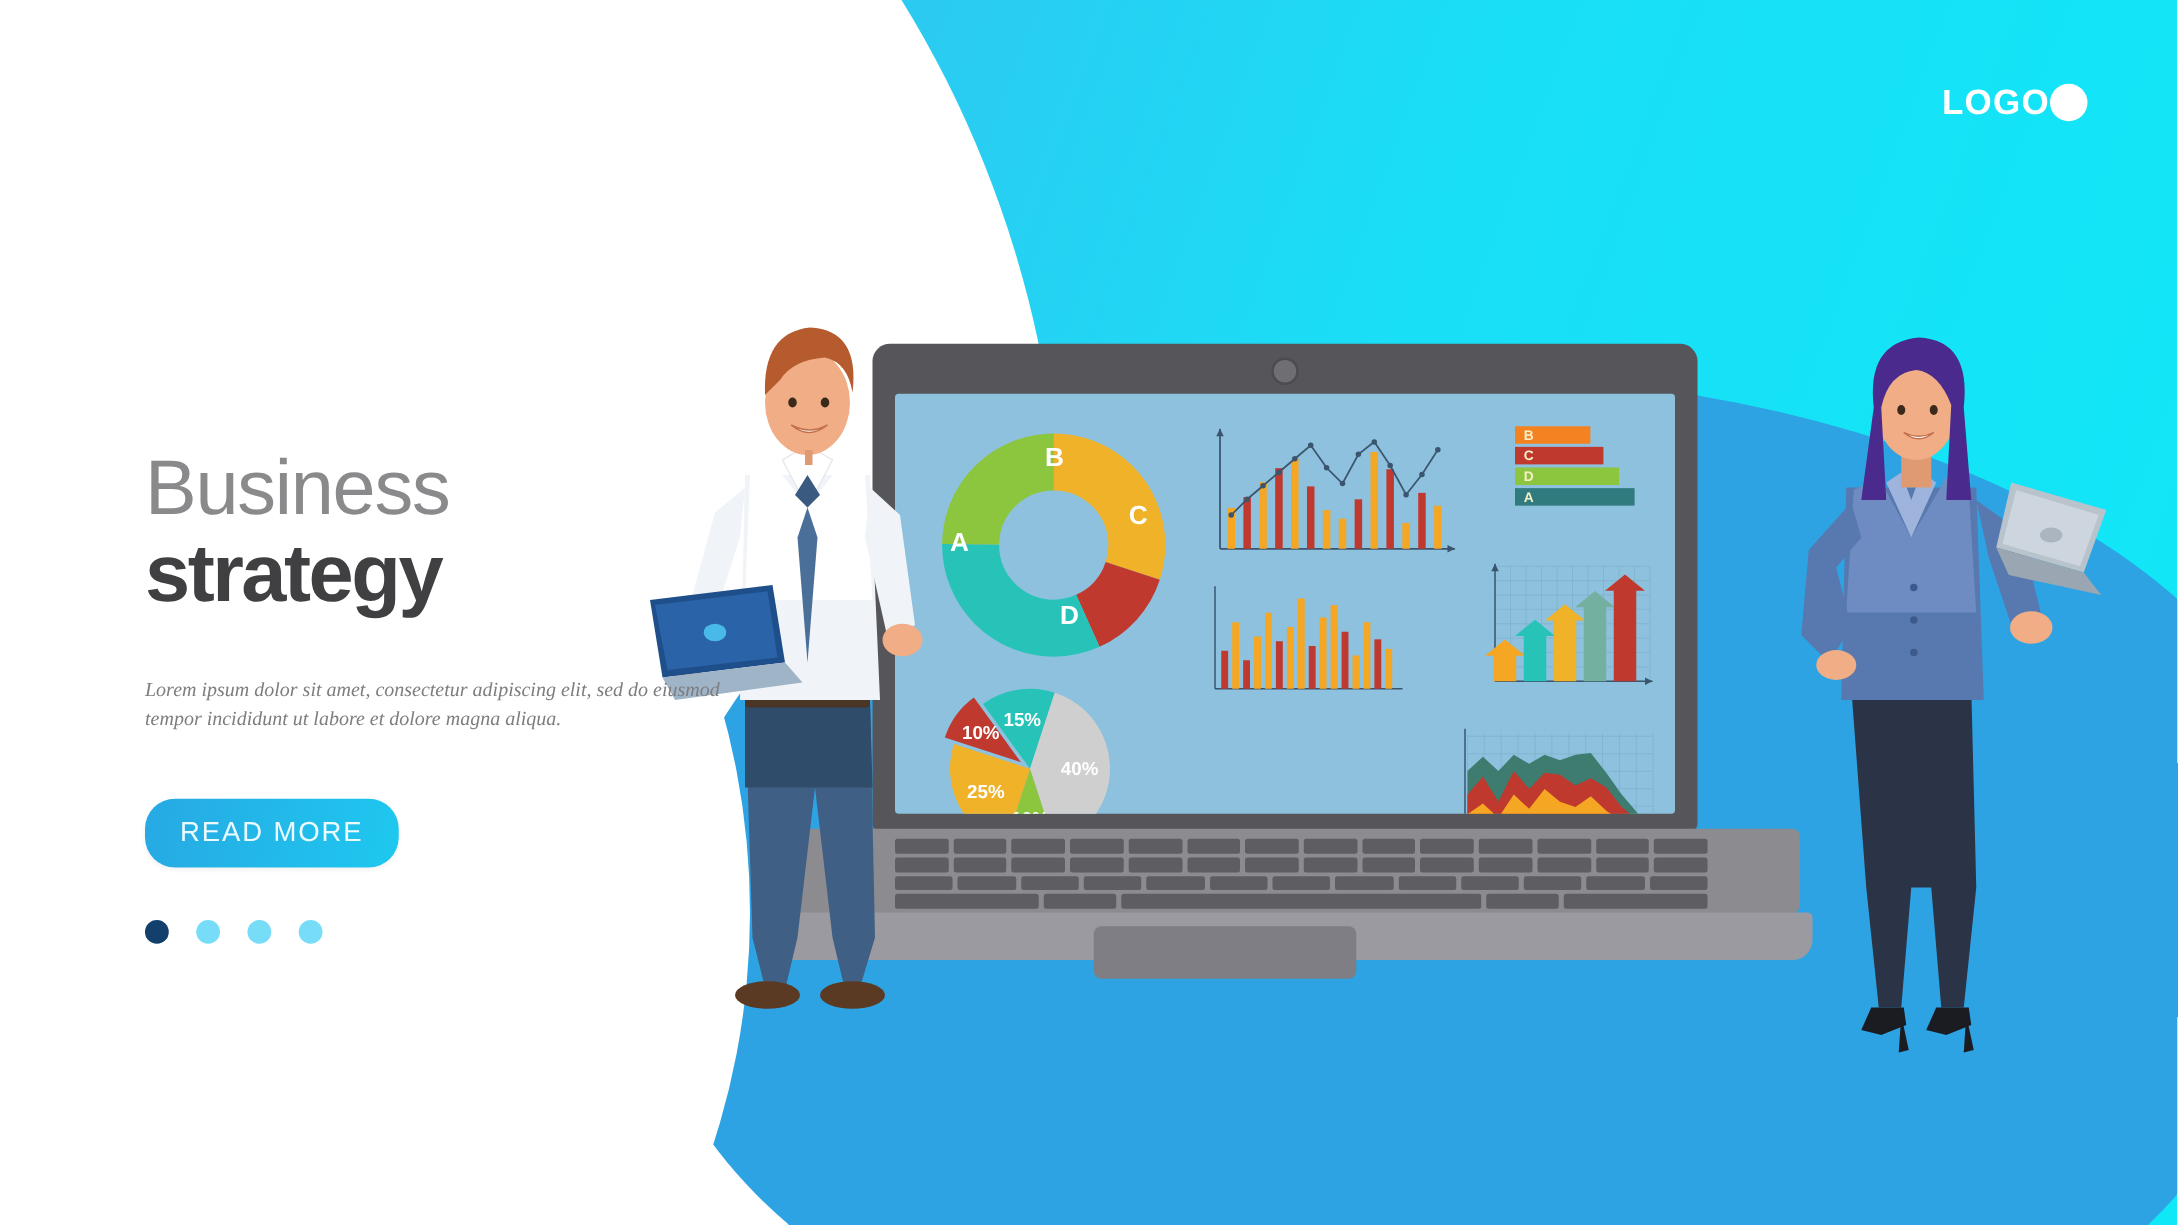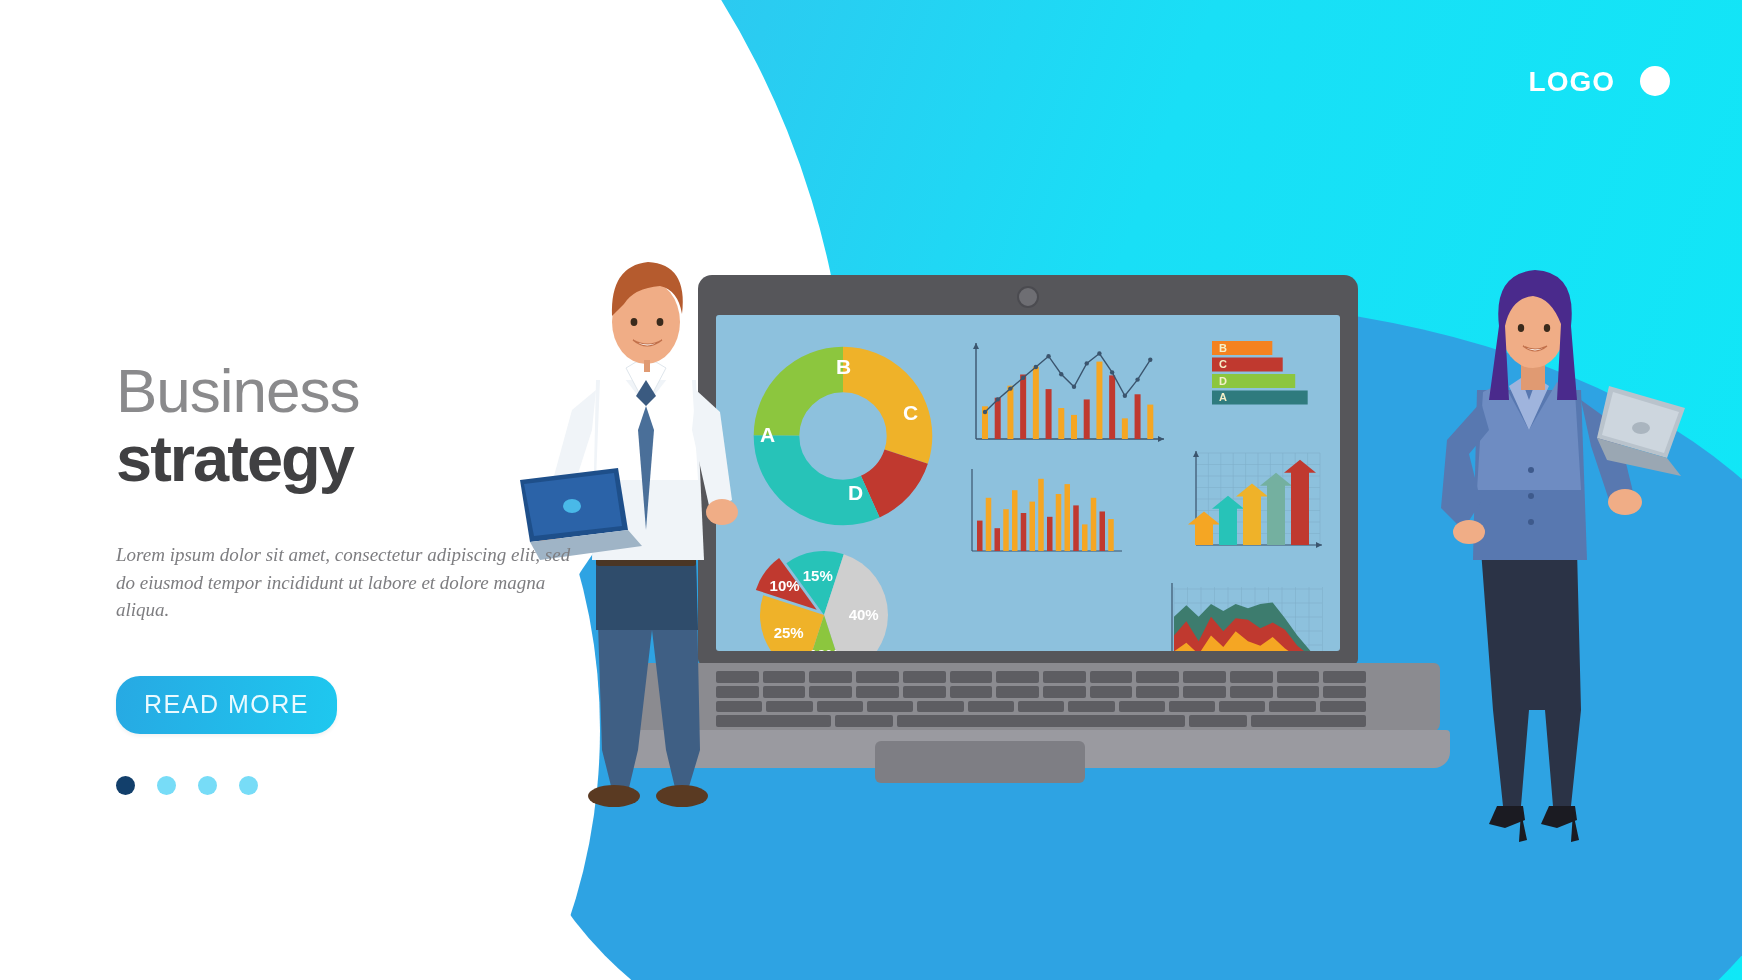--- a/index.html
+++ b/index.html
@@ -34,39 +34,39 @@
     width:1120px; height:1160px;
     background:#ffffff;
     border-radius:50%;
   }
 
   
   .nav { position:absolute; left:88px; top:72px; display:flex; gap:66px; z-index:40;}
   .nav a {
     color:#ffffff; font-size:18px; letter-spacing:1.1px; text-decoration:none; font-weight:400;
   }
-  .logo { position:absolute; right:72px; top:66px; display:flex; align-items:flex-start; gap:25px; z-index:40;}
+  .logo { position:absolute; right:72px; top:66px; display:flex; align-items:center; gap:0; z-index:40;}
   .logo-text { color:#ffffff; font-size:28px; font-weight:700; letter-spacing:1px; }
   .logo-dot { width:30px; height:30px; border-radius:50%; background:#ffffff; }
 
   
   .hero { position:absolute; left:116px; top:360px; z-index:40; width:470px;}
   .hero h1 { font-size:62px; line-height:1.0; font-weight:300; color:#8a8a8c; letter-spacing:-1px;}
   .hero h1 .bold { display:block; font-weight:700; color:#404042; letter-spacing:-2px; font-size:65px; margin-top:4px;}
   .hero p {
-    margin-top:50px; font-size:19px; line-height:1.45; font-style:italic; color:#7d7d80;
+    margin-top:50px; font-size:16px; line-height:1.45; font-style:italic; color:#7d7d80;
     font-family:"Liberation Serif", serif;
   }
   .readmore {
     margin-top:52px;
     display:inline-block;
     padding:14px 28px 15px;
     border-radius:24px;
     background:linear-gradient(100deg,#27a9e3,#1ec8ef);
-    color:#eafaff; font-size:25px; letter-spacing:1.5px; border:none; cursor:pointer;
+    color:#eafaff; font-size:22px; letter-spacing:1.5px; border:none; cursor:pointer;
     box-shadow:0 2px 4px rgba(0,0,0,.06);
   }
   .dots { margin-top:42px; display:flex; gap:22px; align-items:center;}
   .dot { width:19px; height:19px; border-radius:50%; background:#77dcf7; cursor:pointer;}
   .dot.active { background:#123f6b; }
 
   
   .laptop { position:absolute; left:620px; top:275px; width:720px; height:560px; z-index:20;}
   .lid {
     position:absolute; left:78px; top:0; width:660px; height:390px;

